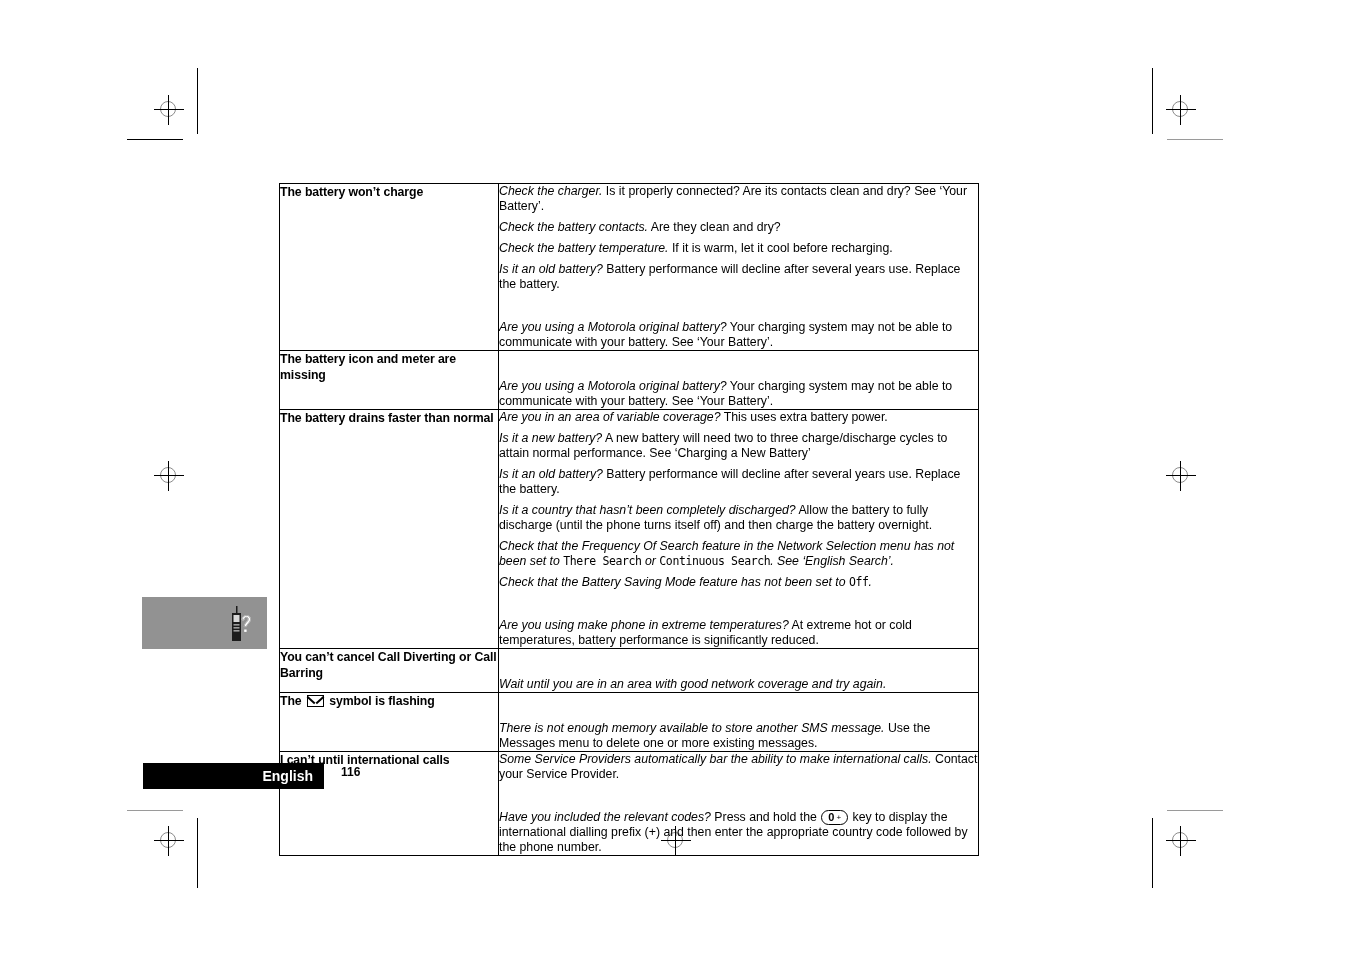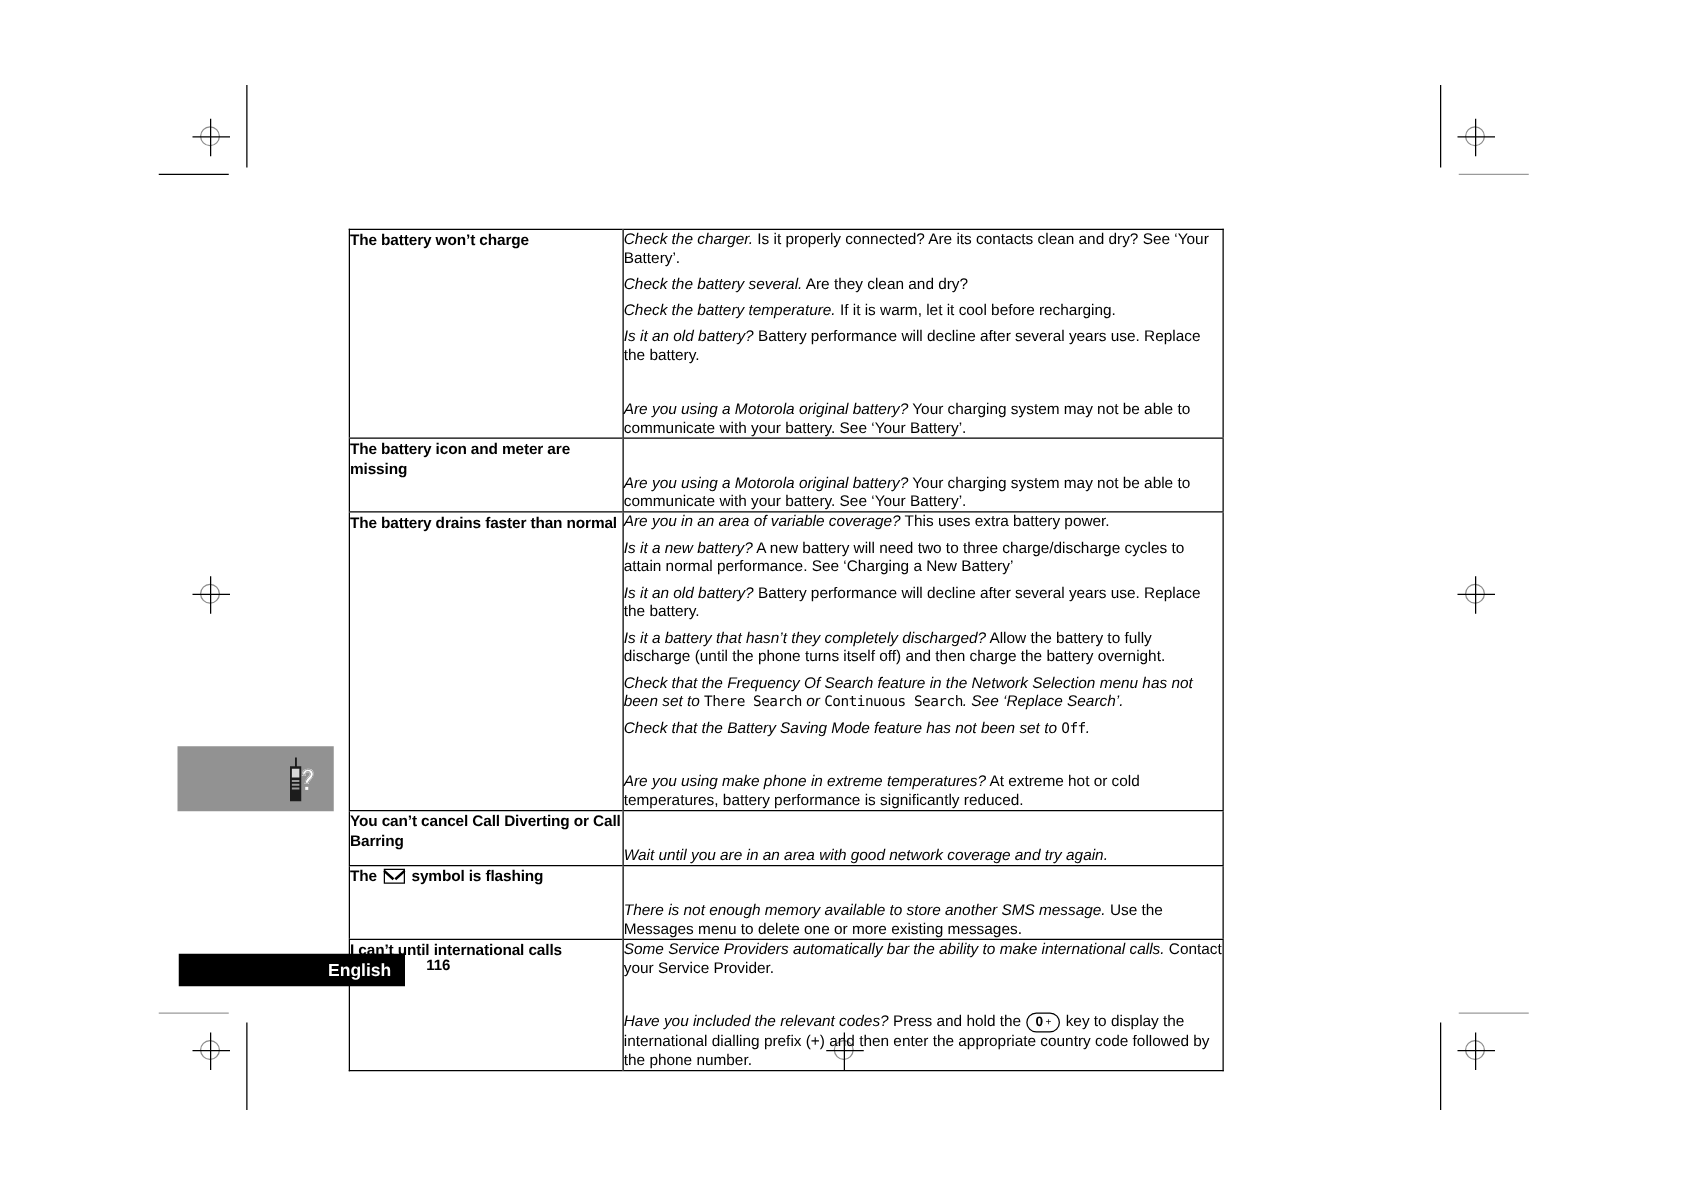--- a/index.html
+++ b/index.html
@@ -255,42 +255,42 @@
     </svg>
   </div>
 </div>
 
 <table class="troubleshoot-table">
   <tbody>
     <tr>
       <td class="sym-cell">The battery won’t charge</td>
       <td class="fix-cell">
         <p class="fix-item"><em>Check the charger.</em><span> Is it properly connected? Are its contacts clean and dry? See ‘Your Battery’.</span></p>
-        <p class="fix-item"><em>Check the battery several.</em><span> Are they clean and dry?</span></p>
+        <p class="fix-item"><em>Check the battery contacts.</em><span> Are they clean and dry?</span></p>
         <p class="fix-item"><em>Check the battery temperature.</em><span> If it is warm, let it cool before recharging.</span></p>
         <p class="fix-item"><em>Is it an old battery?</em><span> Battery performance will decline after several years use. Replace the battery.</span></p>
         <p class="fix-item"><em>Are you using a Motorola original battery?</em><span> Your charging system may not be able to communicate with your battery. See ‘Your Battery’.</span></p>
       </td>
     </tr>
 
     <tr>
       <td class="sym-cell">The battery icon and meter are missing</td>
       <td class="fix-cell">
         <p class="fix-item"><em>Are you using a Motorola original battery?</em><span> Your charging system may not be able to communicate with your battery. See ‘Your Battery’.</span></p>
       </td>
     </tr>
 
     <tr>
       <td class="sym-cell">The battery drains faster than normal</td>
       <td class="fix-cell">
         <p class="fix-item"><em>Are you in an area of variable coverage?</em><span> This uses extra battery power.</span></p>
         <p class="fix-item"><em>Is it a new battery?</em><span> A new battery will need two to three charge/discharge cycles to attain normal performance. See ‘Charging a New Battery’</span></p>
         <p class="fix-item"><em>Is it an old battery?</em><span> Battery performance will decline after several years use. Replace the battery.</span></p>
-        <p class="fix-item"><em>Is it a battery that hasn’t they completely discharged?</em><span> Allow the battery to fully discharge (until the phone turns itself off) and then charge the battery overnight.</span></p>
-        <p class="fix-item"><em>Check that the Frequency Of Search feature in the Network Selection menu has not been set to </em><span class="lcd">There Search</span><em> or </em><span class="lcd">Continuous  Search</span><em>. See ‘Replace Search’.</em></p>
+        <p class="fix-item"><em>Is it a country that hasn’t been completely discharged?</em><span> Allow the battery to fully discharge (until the phone turns itself off) and then charge the battery overnight.</span></p>
+        <p class="fix-item"><em>Check that the Frequency Of Search feature in the Network Selection menu has not been set to </em><span class="lcd">There Search</span><em> or </em><span class="lcd">Continuous  Search</span><em>. See ‘English Search’.</em></p>
         <p class="fix-item"><em>Check that the Battery Saving Mode feature has not been set to </em><span class="lcd">Off</span><em>.</em></p>
         <p class="fix-item"><em>Are you using make phone in extreme temperatures?</em><span> At extreme hot or cold temperatures, battery performance is significantly reduced.</span></p>
       </td>
     </tr>
 
     <tr>
       <td class="sym-cell">You can’t cancel Call Diverting or Call Barring</td>
       <td class="fix-cell">
         <p class="fix-item"><em>Wait until you are in an area with good network coverage and try again.</em><span></span></p>
       </td>

